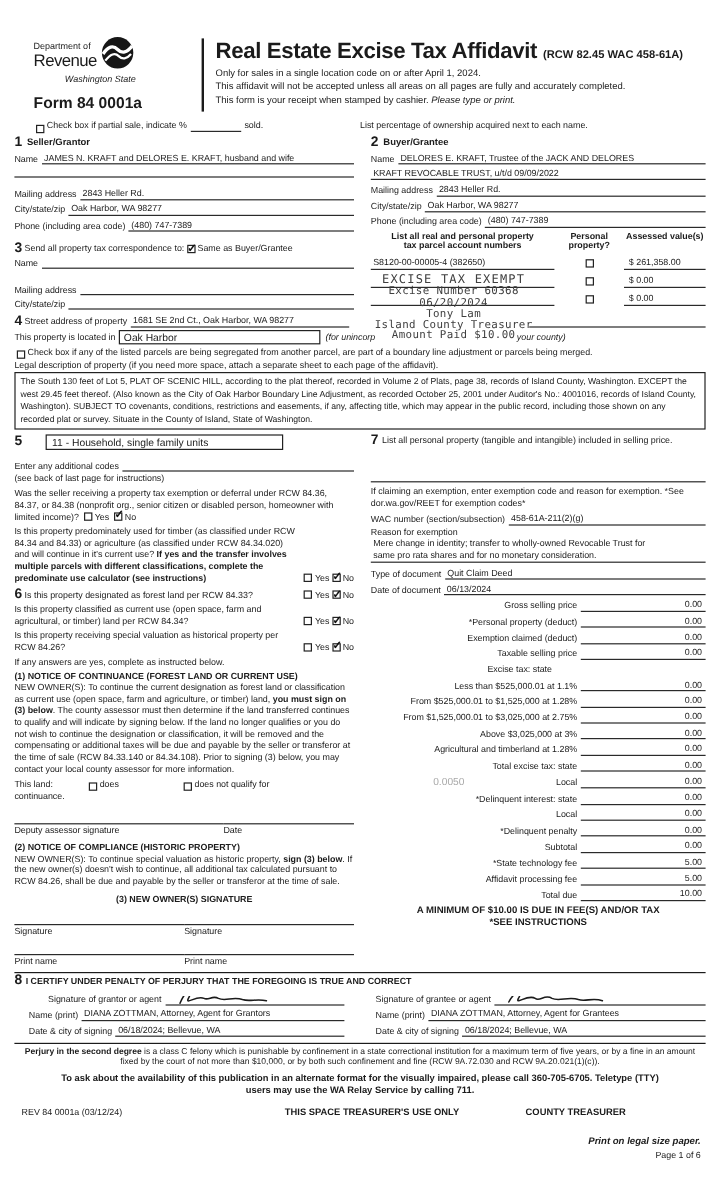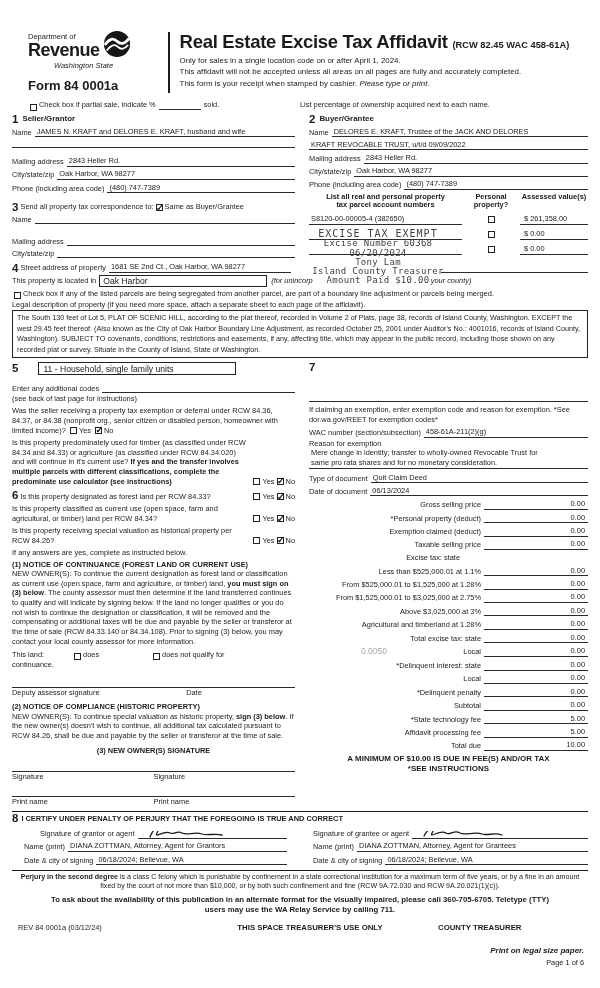--- a/index.html
+++ b/index.html
@@ -7,21 +7,21 @@
 .page{position:relative;width:600px;height:988px;background:#fff;overflow:hidden;
   font-family:"Liberation Sans",sans-serif;font-size:7.4px;color:#1b1b1b;line-height:1.3;
   padding:30px 12px 0 12px}
 .b{font-weight:700}
 .i{font-style:italic}
 
 .hdr{display:flex;align-items:stretch}
 .logo{width:152px;flex:none;padding-left:16px}
 .logo-top{display:flex;align-items:center;gap:3px}
 .dept{font-size:7.5px}
-.revword{font-size:18px;font-weight:700;letter-spacing:-.5px;line-height:.9}
+.revword{font-size:14px;font-weight:400;letter-spacing:-.5px;line-height:.9}
 .wastate{font-size:7.5px;font-style:italic;margin-left:26px}
 .formnum{font-size:13px;font-weight:800;margin-top:8px}
 .vbar{width:1.6px;background:#1b1b1b;margin:2px 10px 2px 4px}
 .title{font-size:18.5px;font-weight:800;letter-spacing:-.3px;white-space:nowrap}
 .title .ref{font-size:9.3px;font-weight:700;letter-spacing:0}
 .note{font-size:7.9px;margin-top:1.5px}
 
 .fl{display:flex;align-items:flex-end;margin-top:2.5px}
 .fl .lab{white-space:nowrap;margin-right:3px;flex:none}
 .uv{flex:1;border-bottom:1px solid #2a2a2a;padding:0 2px;white-space:nowrap;min-height:8px;overflow:hidden}
@@ -336,20 +336,21 @@
         <div class="sigcell">
             <div class="ul"></div>
             <div>Print name</div>
           </div>
       </div>
     </div>
 
     <div class="colR">
       <div style="display:flex;gap:3px">
         <span class="snum">7</span>
+        <span>List all personal property (tangible and intangible) included in selling price.</span>
       </div>
       <div class="uv" style="margin-top:22px"></div>
       <div style="margin-top:3px">If claiming an exemption, enter exemption code and reason for exemption. *See dor.wa.gov/REET for exemption codes*</div>
       <div class="fl">
           <span class="lab">WAC number (section/subsection)</span>
           <span class="uv">458-61A-211(2)(g)</span>
         </div>
       <div style="margin-top:1px">Reason for exemption</div>
       <div style="padding-left:2px">Mere change in identity; transfer to wholly-owned Revocable Trust for</div>
       <div class="uv" style="padding-left:2px">same pro rata shares and for no monetary consideration.</div>

